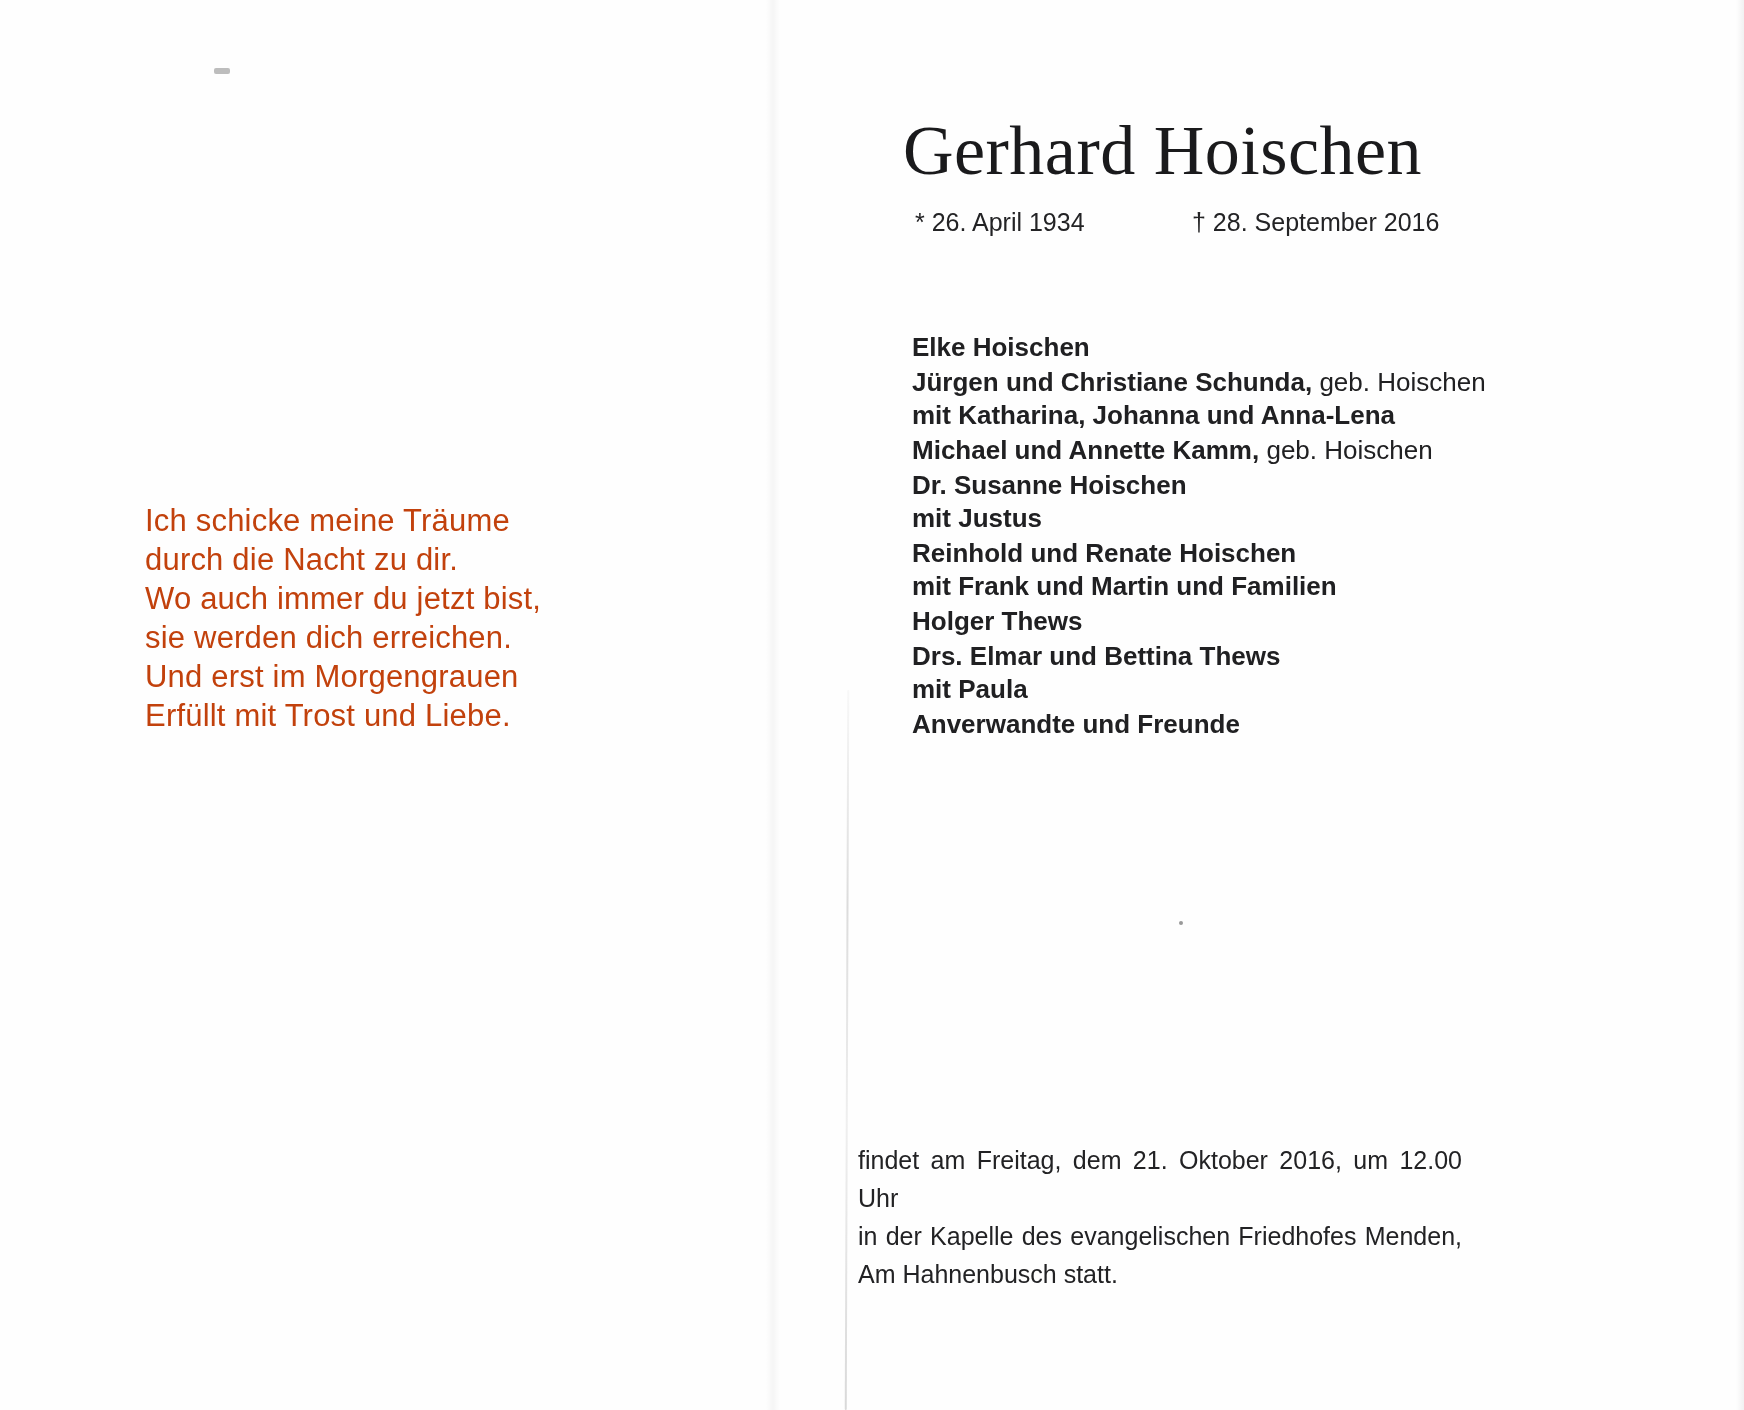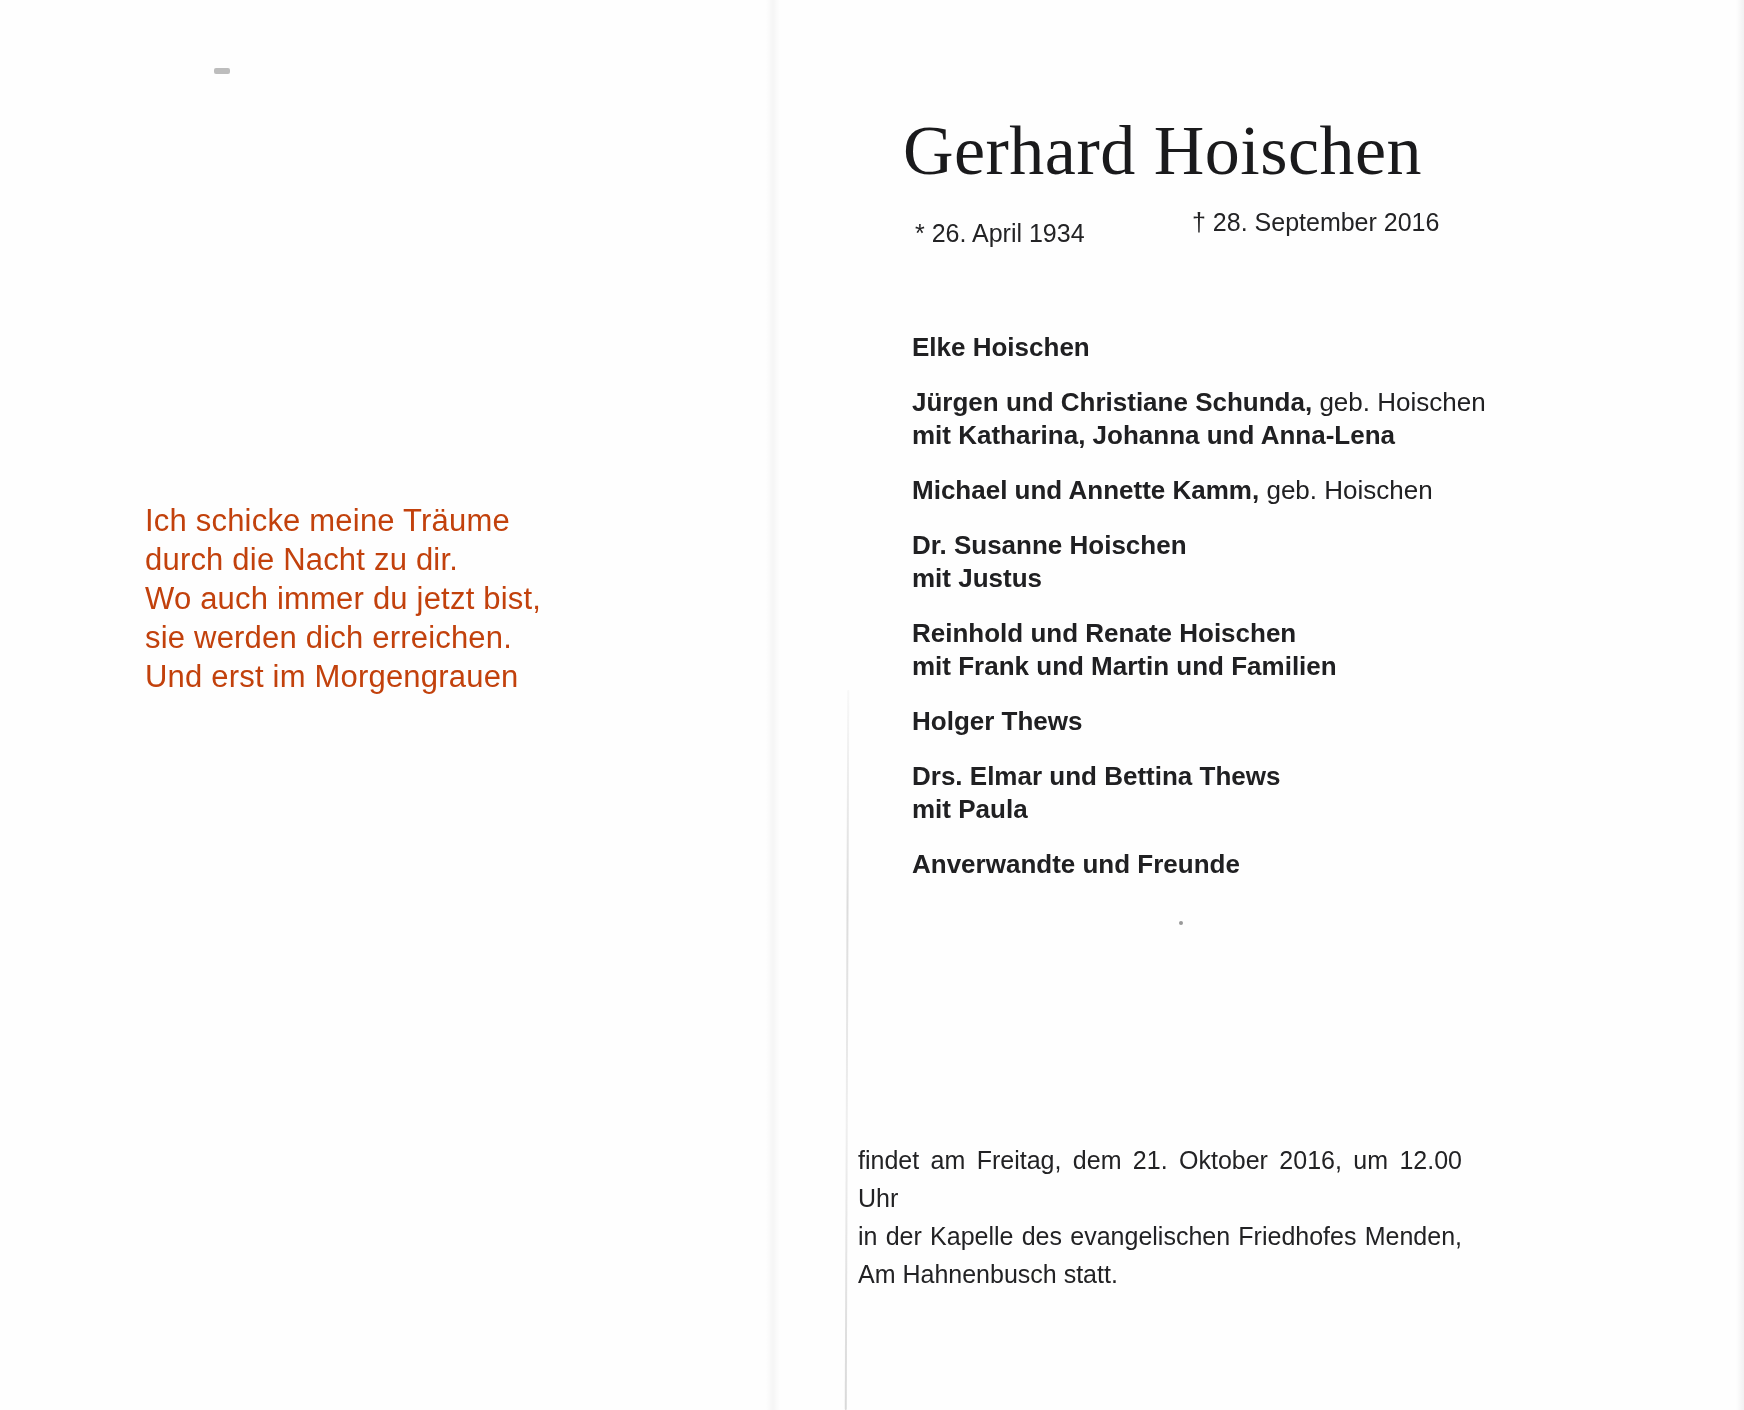--- a/index.html
+++ b/index.html
@@ -58,30 +58,30 @@
     font-family: "Liberation Serif", serif;
     font-size: 70px; line-height: 82px;
     text-align: center; letter-spacing: 0.5px;
     color: #1a1a1c;
     white-space: nowrap;
   }
   .life-dates {
     position: absolute; left: 860px; top: 204px; width: 605px; height: 40px;
     font-size: 25px; line-height: 36px; color: #232325;
   }
-  .birth-date { position: absolute; left: 55px; top: 11px; white-space: nowrap; }
+  .birth-date { position: absolute; left: 55px; top: 0; white-space: nowrap; }
   .death-date { position: absolute; left: 332px; top: 0; white-space: nowrap; }
 
   .mourners {
     position: absolute; left: 912px; top: 331px;
     font-size: 26px; line-height: 33px; color: #202022;
   }
   .mourner-line { font-weight: bold; white-space: nowrap; }
   .mourner-line .reg { font-weight: normal; }
-  .mourner-line.gs { margin-top: 22px; }
+  .mourner-line.gs { margin-top: 2px; }
   .mourners .mourner-line:first-child { margin-top: 0; }
 
   .address-line {
     position: absolute; left: 858px; top: 996px;
     font-size: 26px; line-height: 32px; color: #222224;
     white-space: nowrap;
   }
 
   .funeral-notice {
     position: absolute; left: 858px; top: 1141px; width: 604px;
@@ -100,20 +100,21 @@
   <div class="right-edge-shade"></div>
   <div class="speck-dash"></div>
   <div class="speck-dot"></div>
 
   <div class="poem">
     <div class="poem-line">Ich schicke meine Träume</div>
     <div class="poem-line">durch die Nacht zu dir.</div>
     <div class="poem-line">Wo auch immer du jetzt bist,</div>
     <div class="poem-line">sie werden dich erreichen.</div>
     <div class="poem-line">Und erst im Morgengrauen</div>
+    <div class="poem-line">Erfüllt mit Trost und Liebe.</div>
   </div>
 
   <div class="deceased-name">Gerhard Hoischen</div>
 
   <div class="life-dates">
     <span class="birth-date">* 26. April 1934</span>
     <span class="death-date">† 28. September 2016</span>
   </div>
 
   <div class="mourners">

